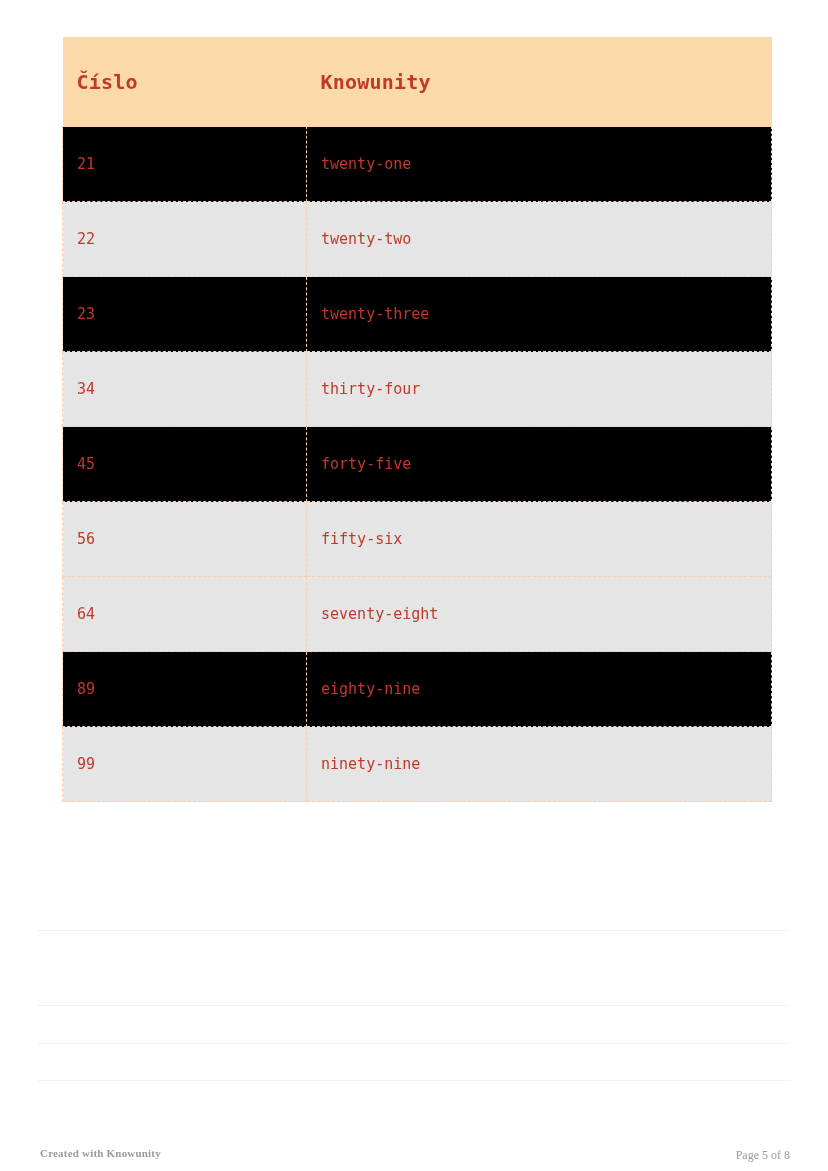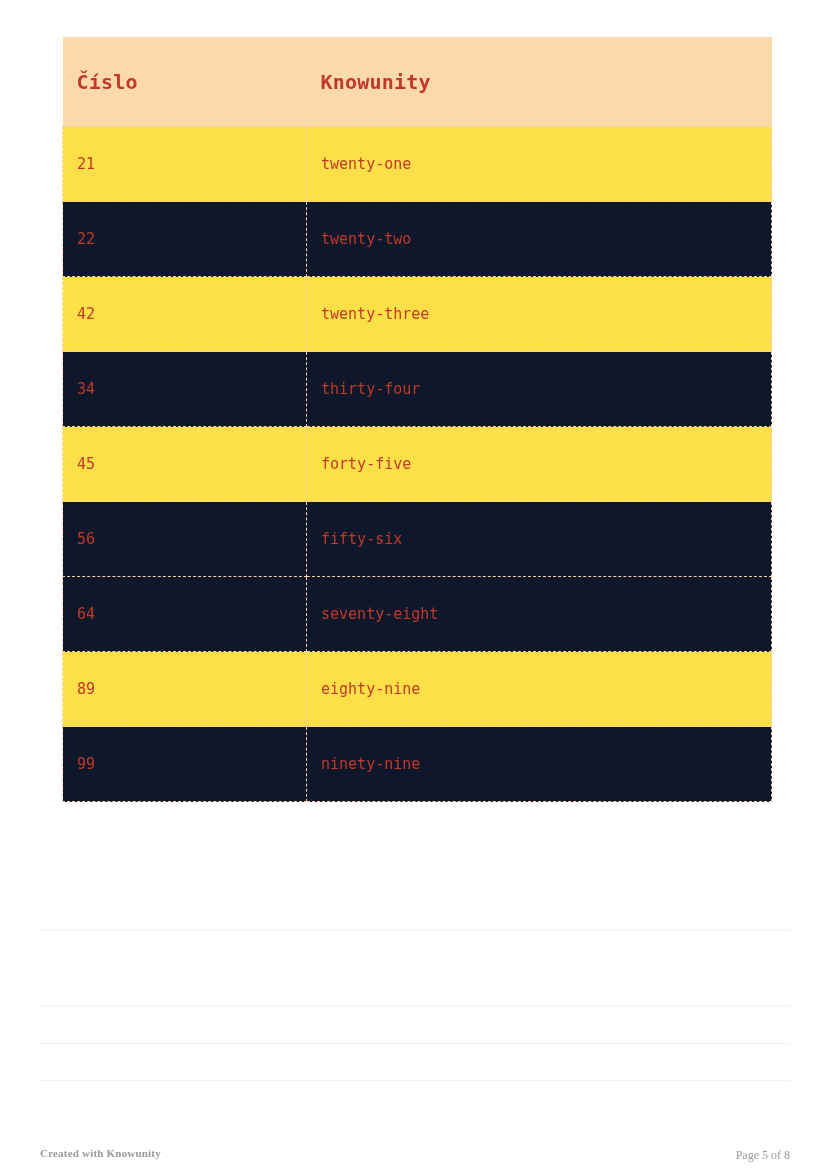--- a/index.html
+++ b/index.html
@@ -69,24 +69,24 @@
     vertical-align: middle;
   }
   table.num-table td.col-num { width: 230px; }
   table.num-table tbody tr td:first-child {
     border-left: 1px dashed #fbcfae;
   }
   table.num-table tbody tr:first-child td {
     border-top: 1px dashed #fbcfae;
   }
   table.num-table tbody tr.odd td {
-    background: #fde047;
+    background: #000000;
   }
   table.num-table tbody tr.even td {
-    background: #0f172a;
+    background: #e5e5e5;
   }
 
   .footer-left {
     position: absolute;
     left: 40px;
     bottom: 12px;
     font-family: "Liberation Serif", serif;
     font-weight: bold;
     font-size: 11px;
     color: #9a9a9a;
@@ -123,21 +123,21 @@
       <tbody>
         <tr class="odd">
           <td class="col-num">21</td>
           <td>twenty-one</td>
         </tr>
         <tr class="even">
           <td class="col-num">22</td>
           <td>twenty-two</td>
         </tr>
         <tr class="odd">
-          <td class="col-num">42</td>
+          <td class="col-num">23</td>
           <td>twenty-three</td>
         </tr>
         <tr class="even">
           <td class="col-num">34</td>
           <td>thirty-four</td>
         </tr>
         <tr class="odd">
           <td class="col-num">45</td>
           <td>forty-five</td>
         </tr>

